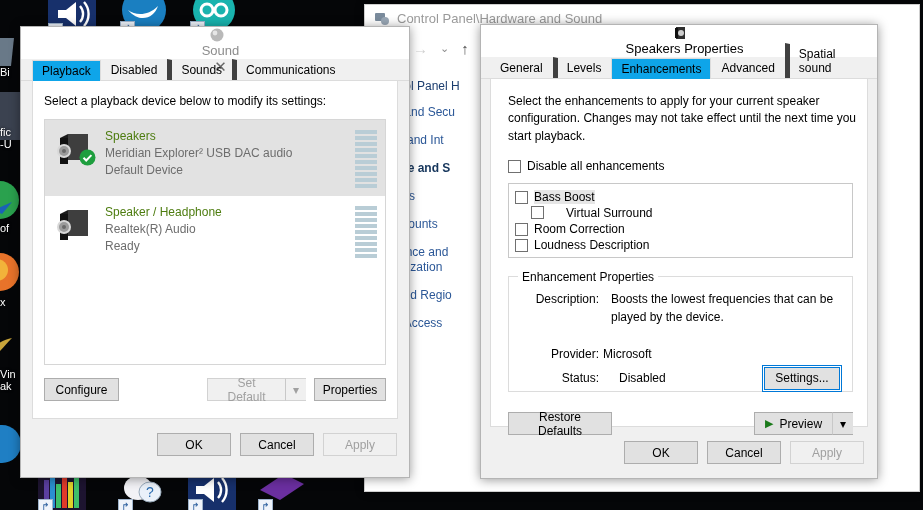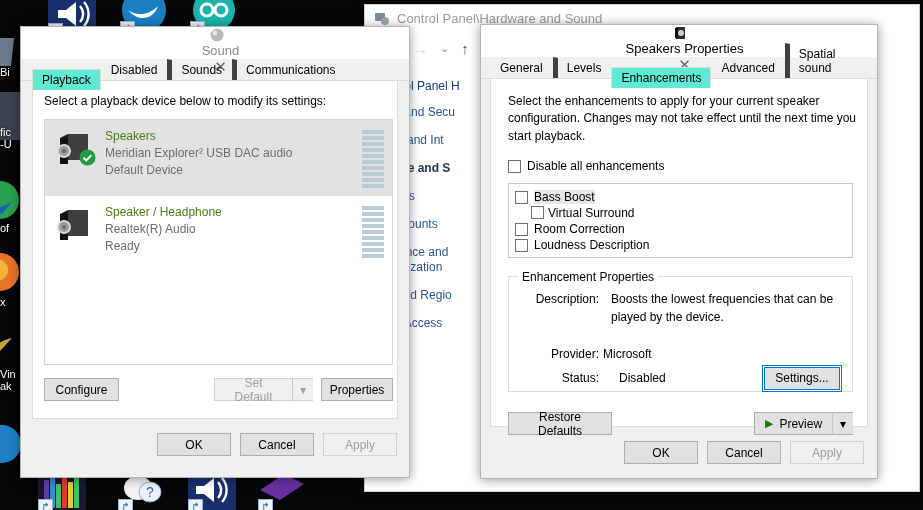--- a/index.html
+++ b/index.html
@@ -62,21 +62,21 @@
   .dlg .titlebar .t-close {
     width:44px; height:31px; display:flex; align-items:center; justify-content:center;
     color:#666; font-size:15px; font-family:"DejaVu Sans", sans-serif;
   }
 
   
   .tabrow { display:flex; align-items:flex-end; height:22px; padding-left:10px;
             border-bottom:1px solid #dcdcdc; background:#f0f0f0; }
   .tab { padding:3px 9px 3px 9px; font-size:12px; color:#000;
          border:1px solid transparent; border-bottom:none; background:transparent; }
-  .tab.sel { background:#5eead4; border-color:#dcdcdc; position:relative; top:10px; }
+  .tab.sel { background:#0ea5e9; border-color:#dcdcdc; position:relative; top:1px; }
   .tab.nosel + .tab.nosel { border-left:5px solid #404040; }
 
   .tabpane { background:#fff; border:1px solid #dcdcdc; border-top:none; }
 
   
   .btn {
     border:1px solid #adadad; background:#e1e1e1; font-size:12px;
     font-family:"Liberation Sans", sans-serif; color:#000;
     height:23px; display:inline-flex; align-items:center; justify-content:center;
     padding:0 10px;
@@ -298,21 +298,21 @@
     <span class="t-close">✕</span>
   </div>
 
   <div class="tabrow" style="padding-left:11px">
     <div class="tab sel">Playback</div>
     <div class="tab nosel">Disabled</div>
     <div class="tab nosel">Sounds</div>
     <div class="tab nosel">Communications</div>
   </div>
 
-  <div class="tabpane" style="margin:0 11px; height:338px; padding:13px 4px 0 11px;">
+  <div class="tabpane" style="margin:0 11px; height:338px; padding:13px 11px 0 11px;">
     <div style="font-size:12px;margin-bottom:11px">Select a playback device below to modify its settings:</div>
 
     <div style="border:1px solid #d6d6d6; height:246px; background:#fff; overflow:hidden">
 
       <div class="devrow sel">
         <span class="spk-ico">
           <svg width="40" height="40" viewBox="0 0 40 40">
             <path d="M6 10l8-4h20v26H14l-8 4z" fill="#1b1b1b"></path>
             <path d="M14 6h20v26H14z" fill="#3e3e3e"></path>
             <rect x="6" y="10" width="8" height="26" fill="#111"></rect>
@@ -423,21 +423,21 @@
     <label style="display:flex;align-items:center;gap:6px;margin-top:14px;font-size:12px">
       <span class="cbx"></span>
       <span>Disable all enhancements</span>
     </label>
 
     <div style="border:1px solid #c8c8c8; margin-top:10px; padding:5px 6px; height:75px">
       <label style="display:flex;align-items:center;gap:6px;font-size:12px;padding:1px 0">
         <span class="cbx"></span>
         <span style="background:#e6e6e6">Bass Boost</span>
       </label>
-      <label style="display:flex;align-items:flex-start;gap:4px;font-size:12px;padding:1px 16px">
+      <label style="display:flex;align-items:flex-start;gap:22px;font-size:12px;padding:1px 16px">
         <span class="cbx"></span>
         <span>Virtual Surround</span>
       </label>
       <label style="display:flex;align-items:center;gap:6px;font-size:12px;padding:1px 0">
         <span class="cbx"></span>
         <span>Room Correction</span>
       </label>
       <label style="display:flex;align-items:center;gap:6px;font-size:12px;padding:1px 0">
         <span class="cbx"></span>
         <span>Loudness Description</span>

